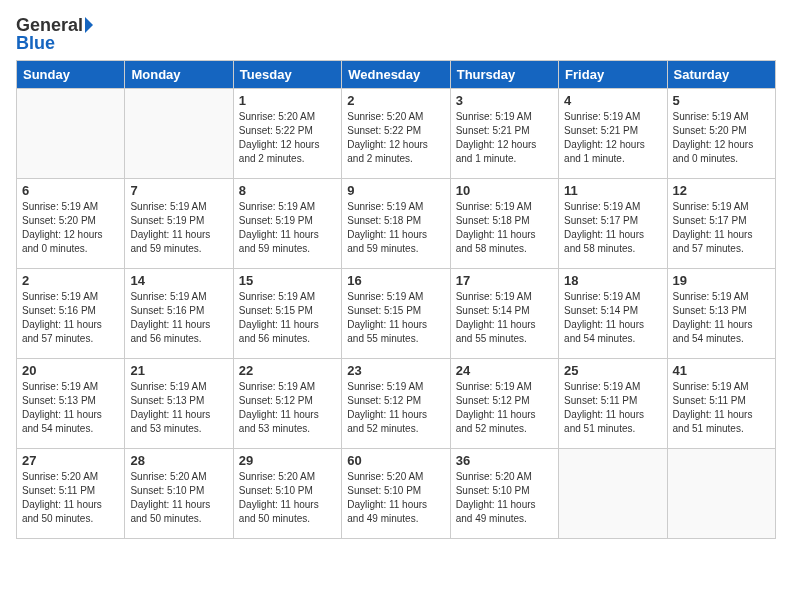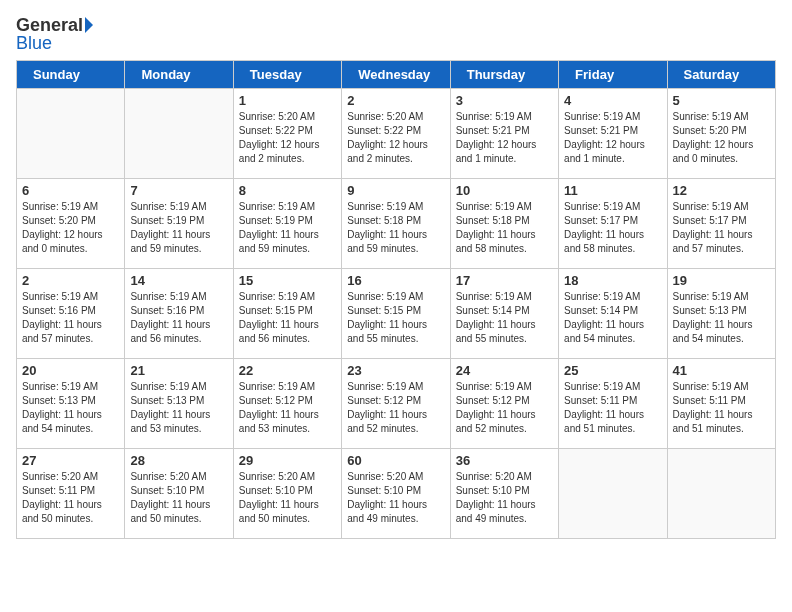--- a/index.html
+++ b/index.html
@@ -22,21 +22,21 @@
       align-items: flex-start;
     }
     .logo-general {
       font-size: 18px;
       font-weight: bold;
       color: #333;
       line-height: 1;
     }
     .logo-blue {
       font-size: 18px;
-      font-weight: normal;
+      font-weight: bold;
       color: #1565c0;
       line-height: 1;
     }
     .logo-icon {
       display: inline-block;
       width: 0;
       height: 0;
       border-left: 8px solid #1565c0;
       border-top: 8px solid transparent;
       border-bottom: 8px solid transparent;
@@ -62,21 +62,21 @@
     }
     .calendar {
       width: 100%;
       border-collapse: collapse;
       table-layout: fixed;
     }
     .calendar th {
       background: #1565c0;
       color: #fff;
       text-align: left;
-      padding: 6px 16px;
+      padding: 6px 6px;
       font-size: 13px;
       font-weight: bold;
       border: 1px solid #ccc;
     }
     .calendar td {
       border: 1px solid #ccc;
       vertical-align: top;
       padding: 4px 5px;
       font-size: 11px;
       color: #333;

